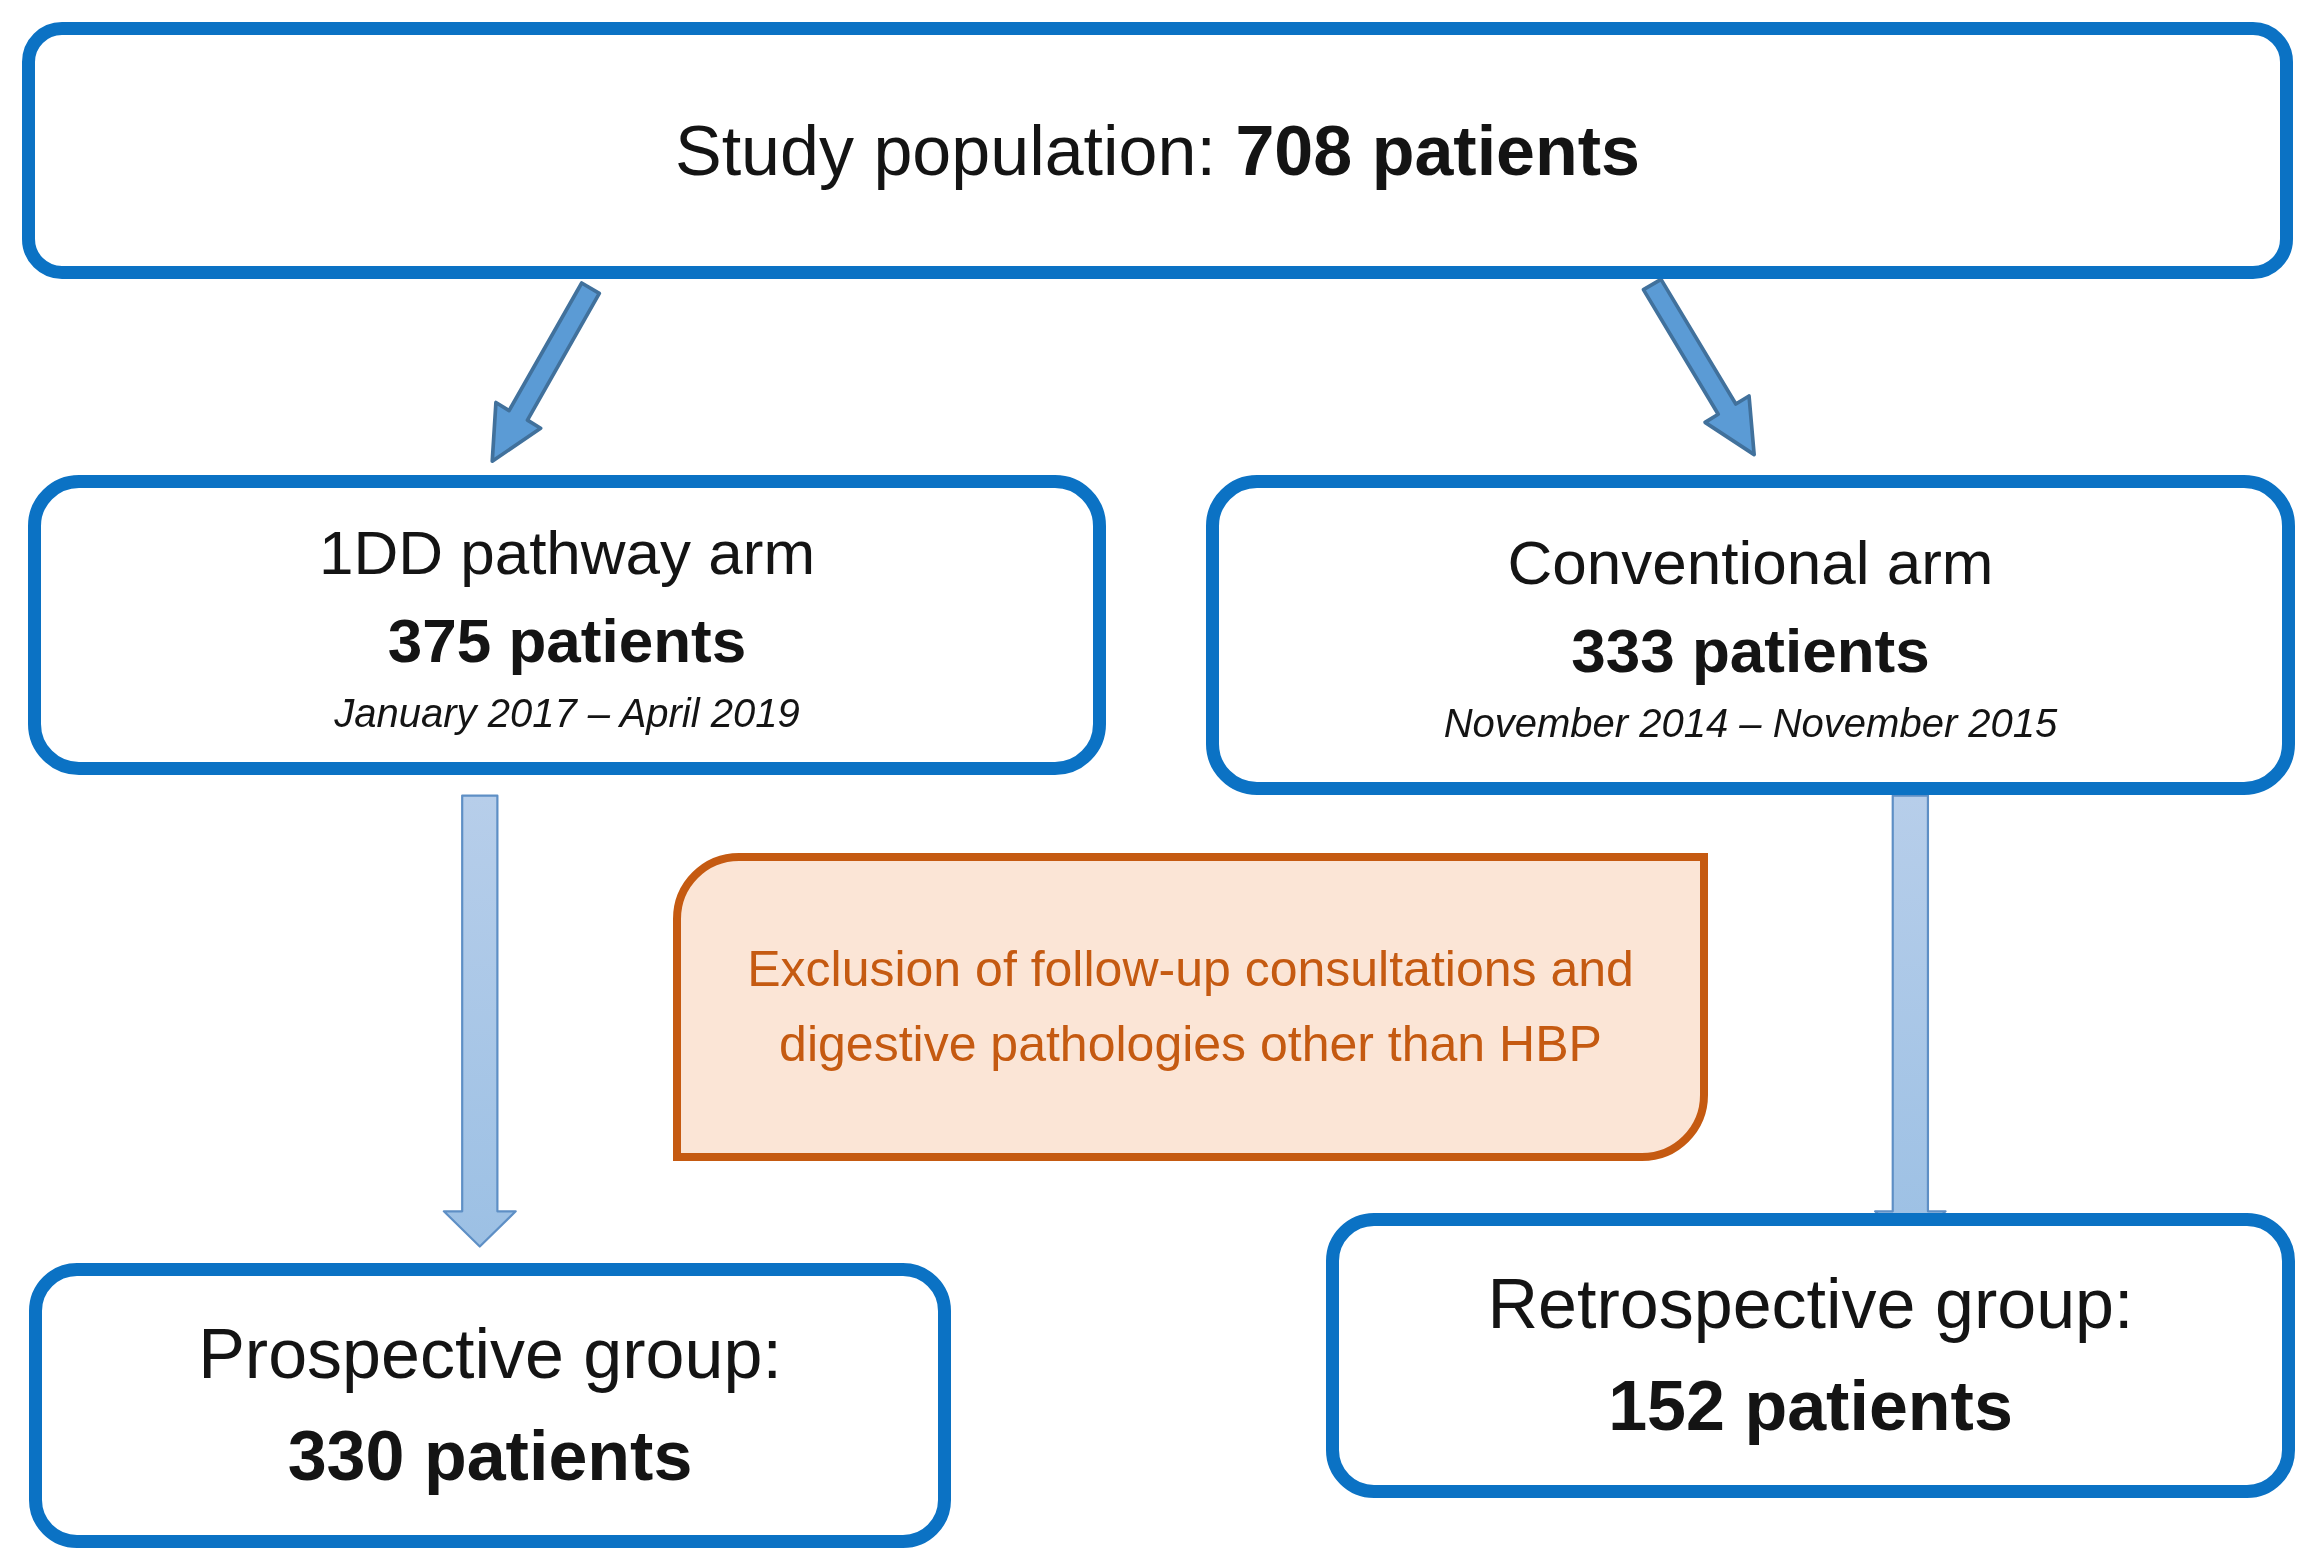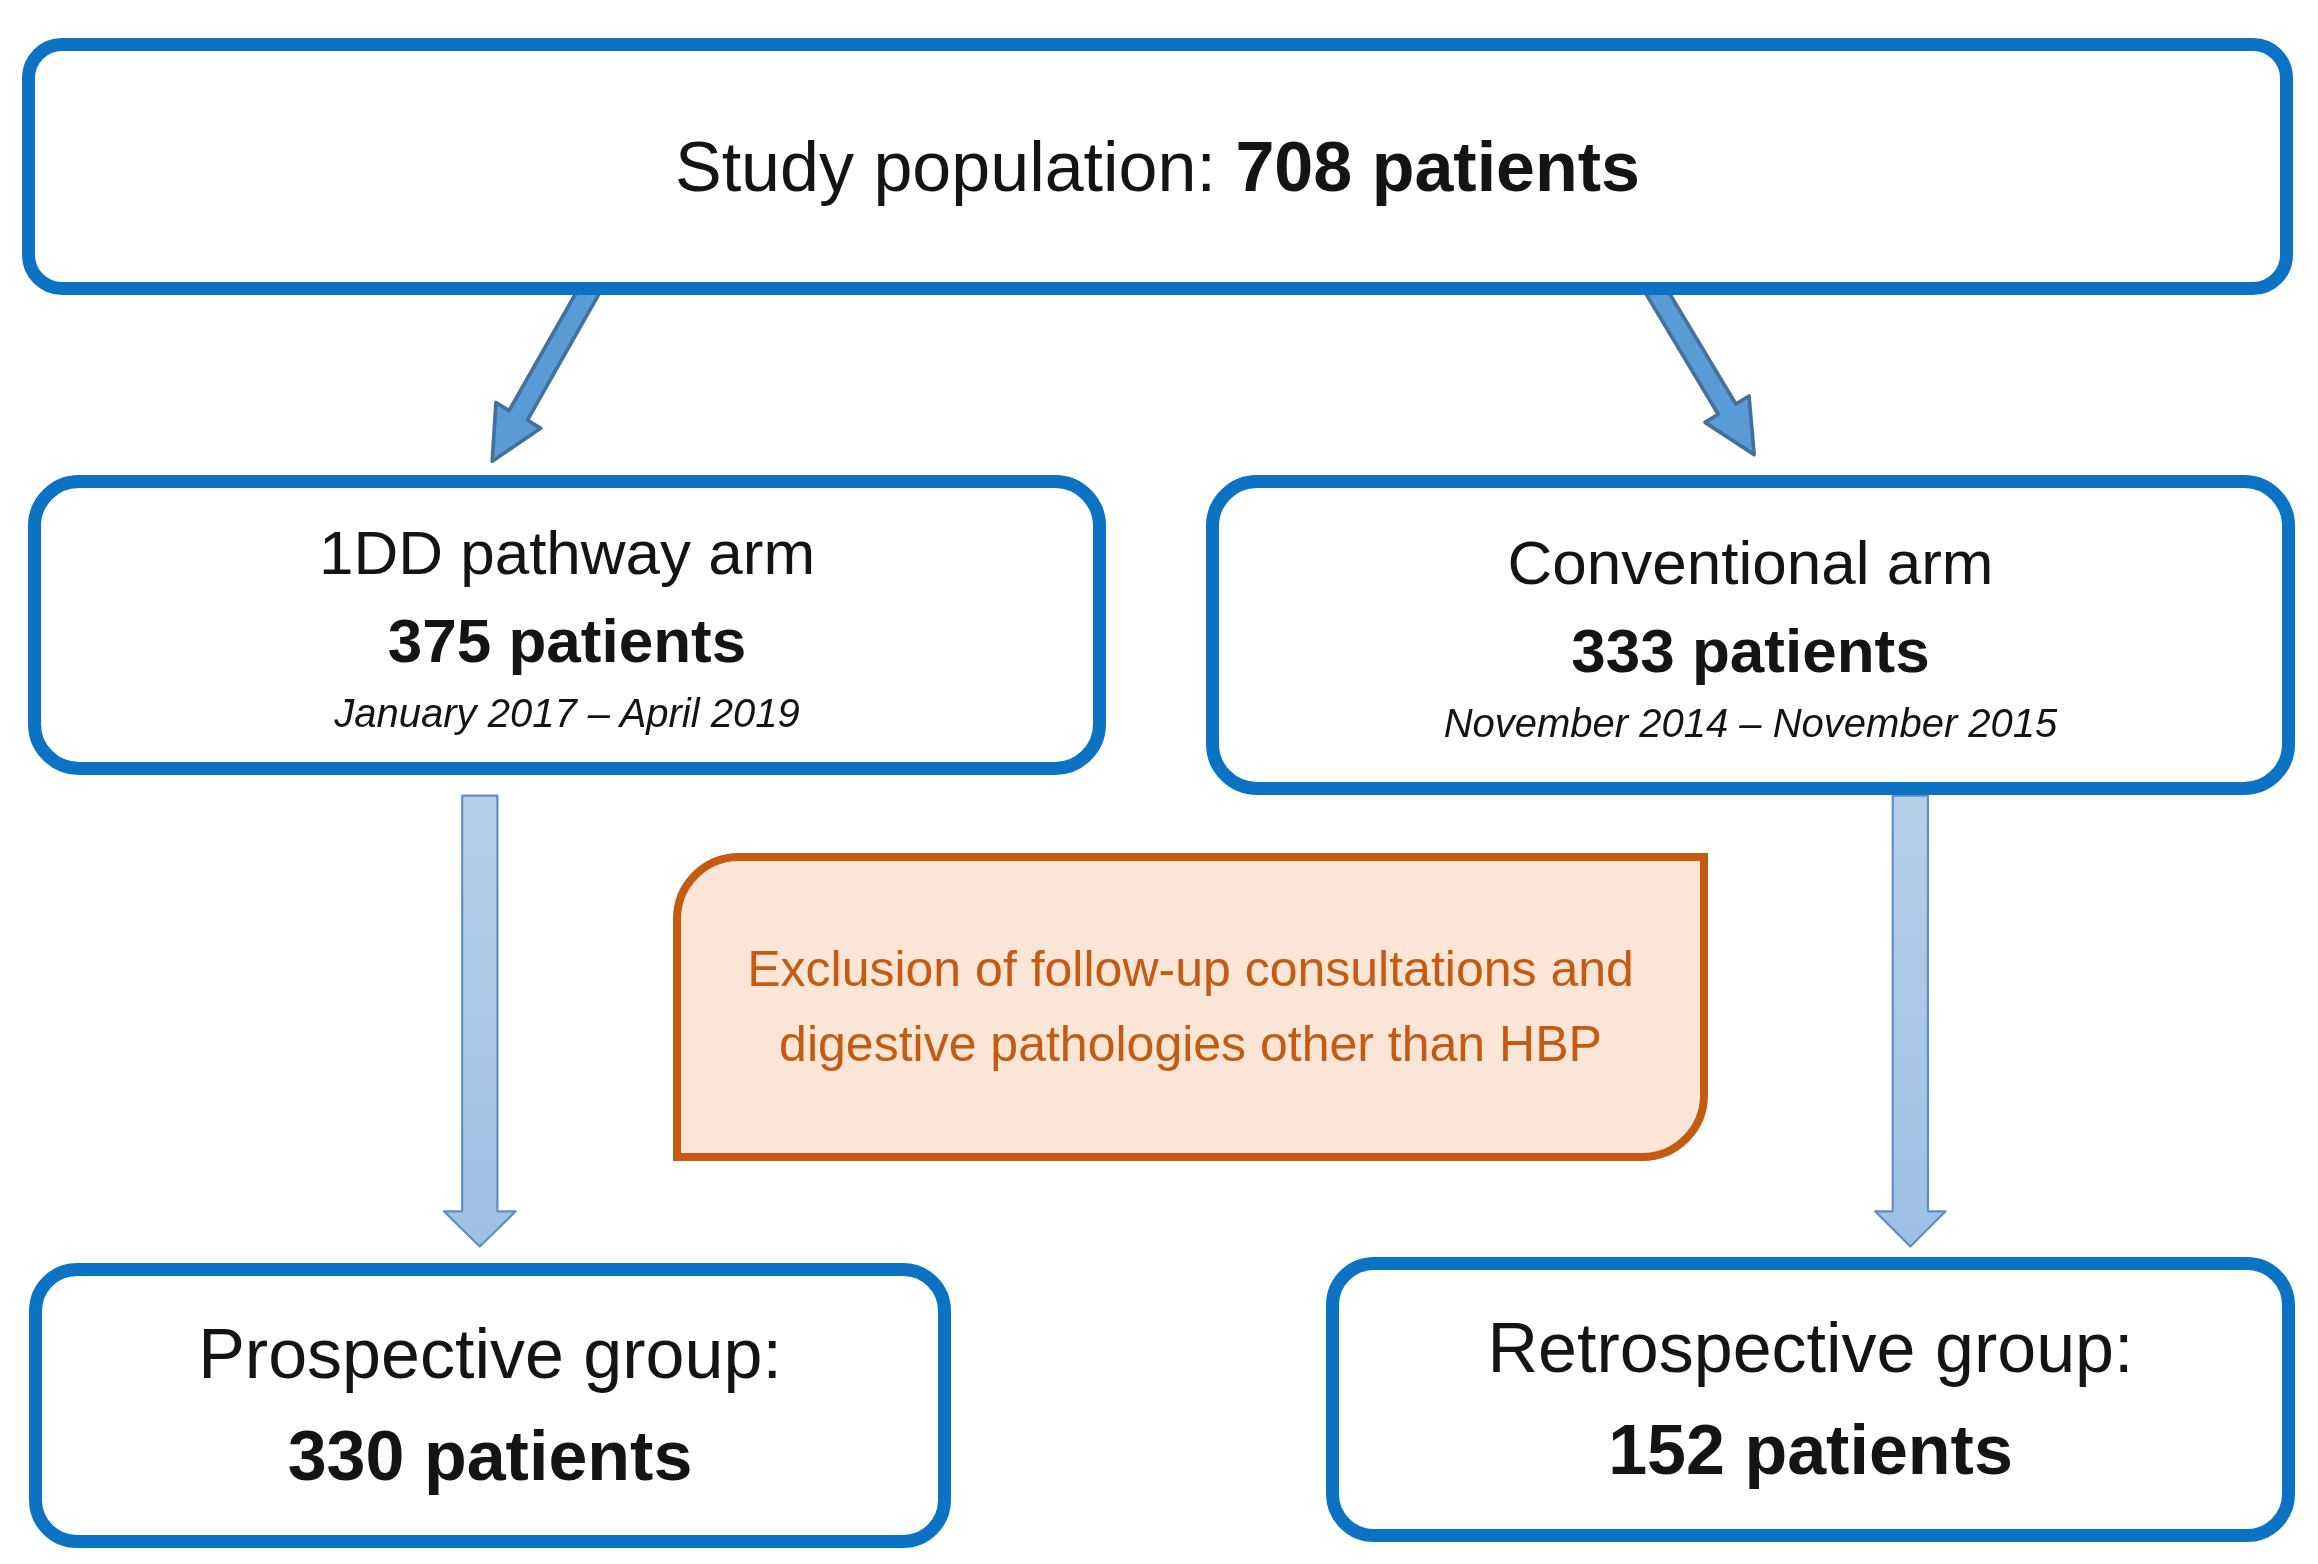--- a/index.html
+++ b/index.html
@@ -25,25 +25,25 @@
     flex-direction: column;
     align-items: center;
     justify-content: center;
     text-align: center;
     color: var(--text, #141414);
   }
   .blue {
     background: #ffffff;
     border: 13.2px solid var(--box-border, #0b72c4);
   }
-  .top-box    { left: 22px;   top: 38px;   width: 2271px; height: 257px; border-radius: 40px; }
+  .top-box    { left: 22px;   top: 22px;   width: 2271px; height: 257px; border-radius: 40px; }
   .arm-left   { left: 28px;   top: 475px;  width: 1078px; height: 300px; border-radius: 51px; }
   .arm-right  { left: 1206px; top: 475px;  width: 1089px; height: 320px; border-radius: 51px; }
   .group-left { left: 29px;   top: 1263px; width: 922px; height: 285px; border-radius: 48px; }
-  .group-right{ left: 1326px; top: 1257px; width: 969px; height: 285px; border-radius: 48px; }
+  .group-right{ left: 1326px; top: 1213px; width: 969px; height: 285px; border-radius: 48px; }
   .exclusion {
     left: 673px; top: 853px; width: 1035px; height: 308px;
     background: var(--exclusion-fill, #fbe5d6);
     border: 8.8px solid var(--exclusion-border, #c55a11);
     border-radius: 66px 0 66px 0;
     color: var(--exclusion-text, #c55a11);
   }
   .title  { font-size: 70px; line-height: 1.2; white-space: nowrap; }
   .b      { font-weight: bold; }
   .arm-box .line   { line-height: 1.42; }

